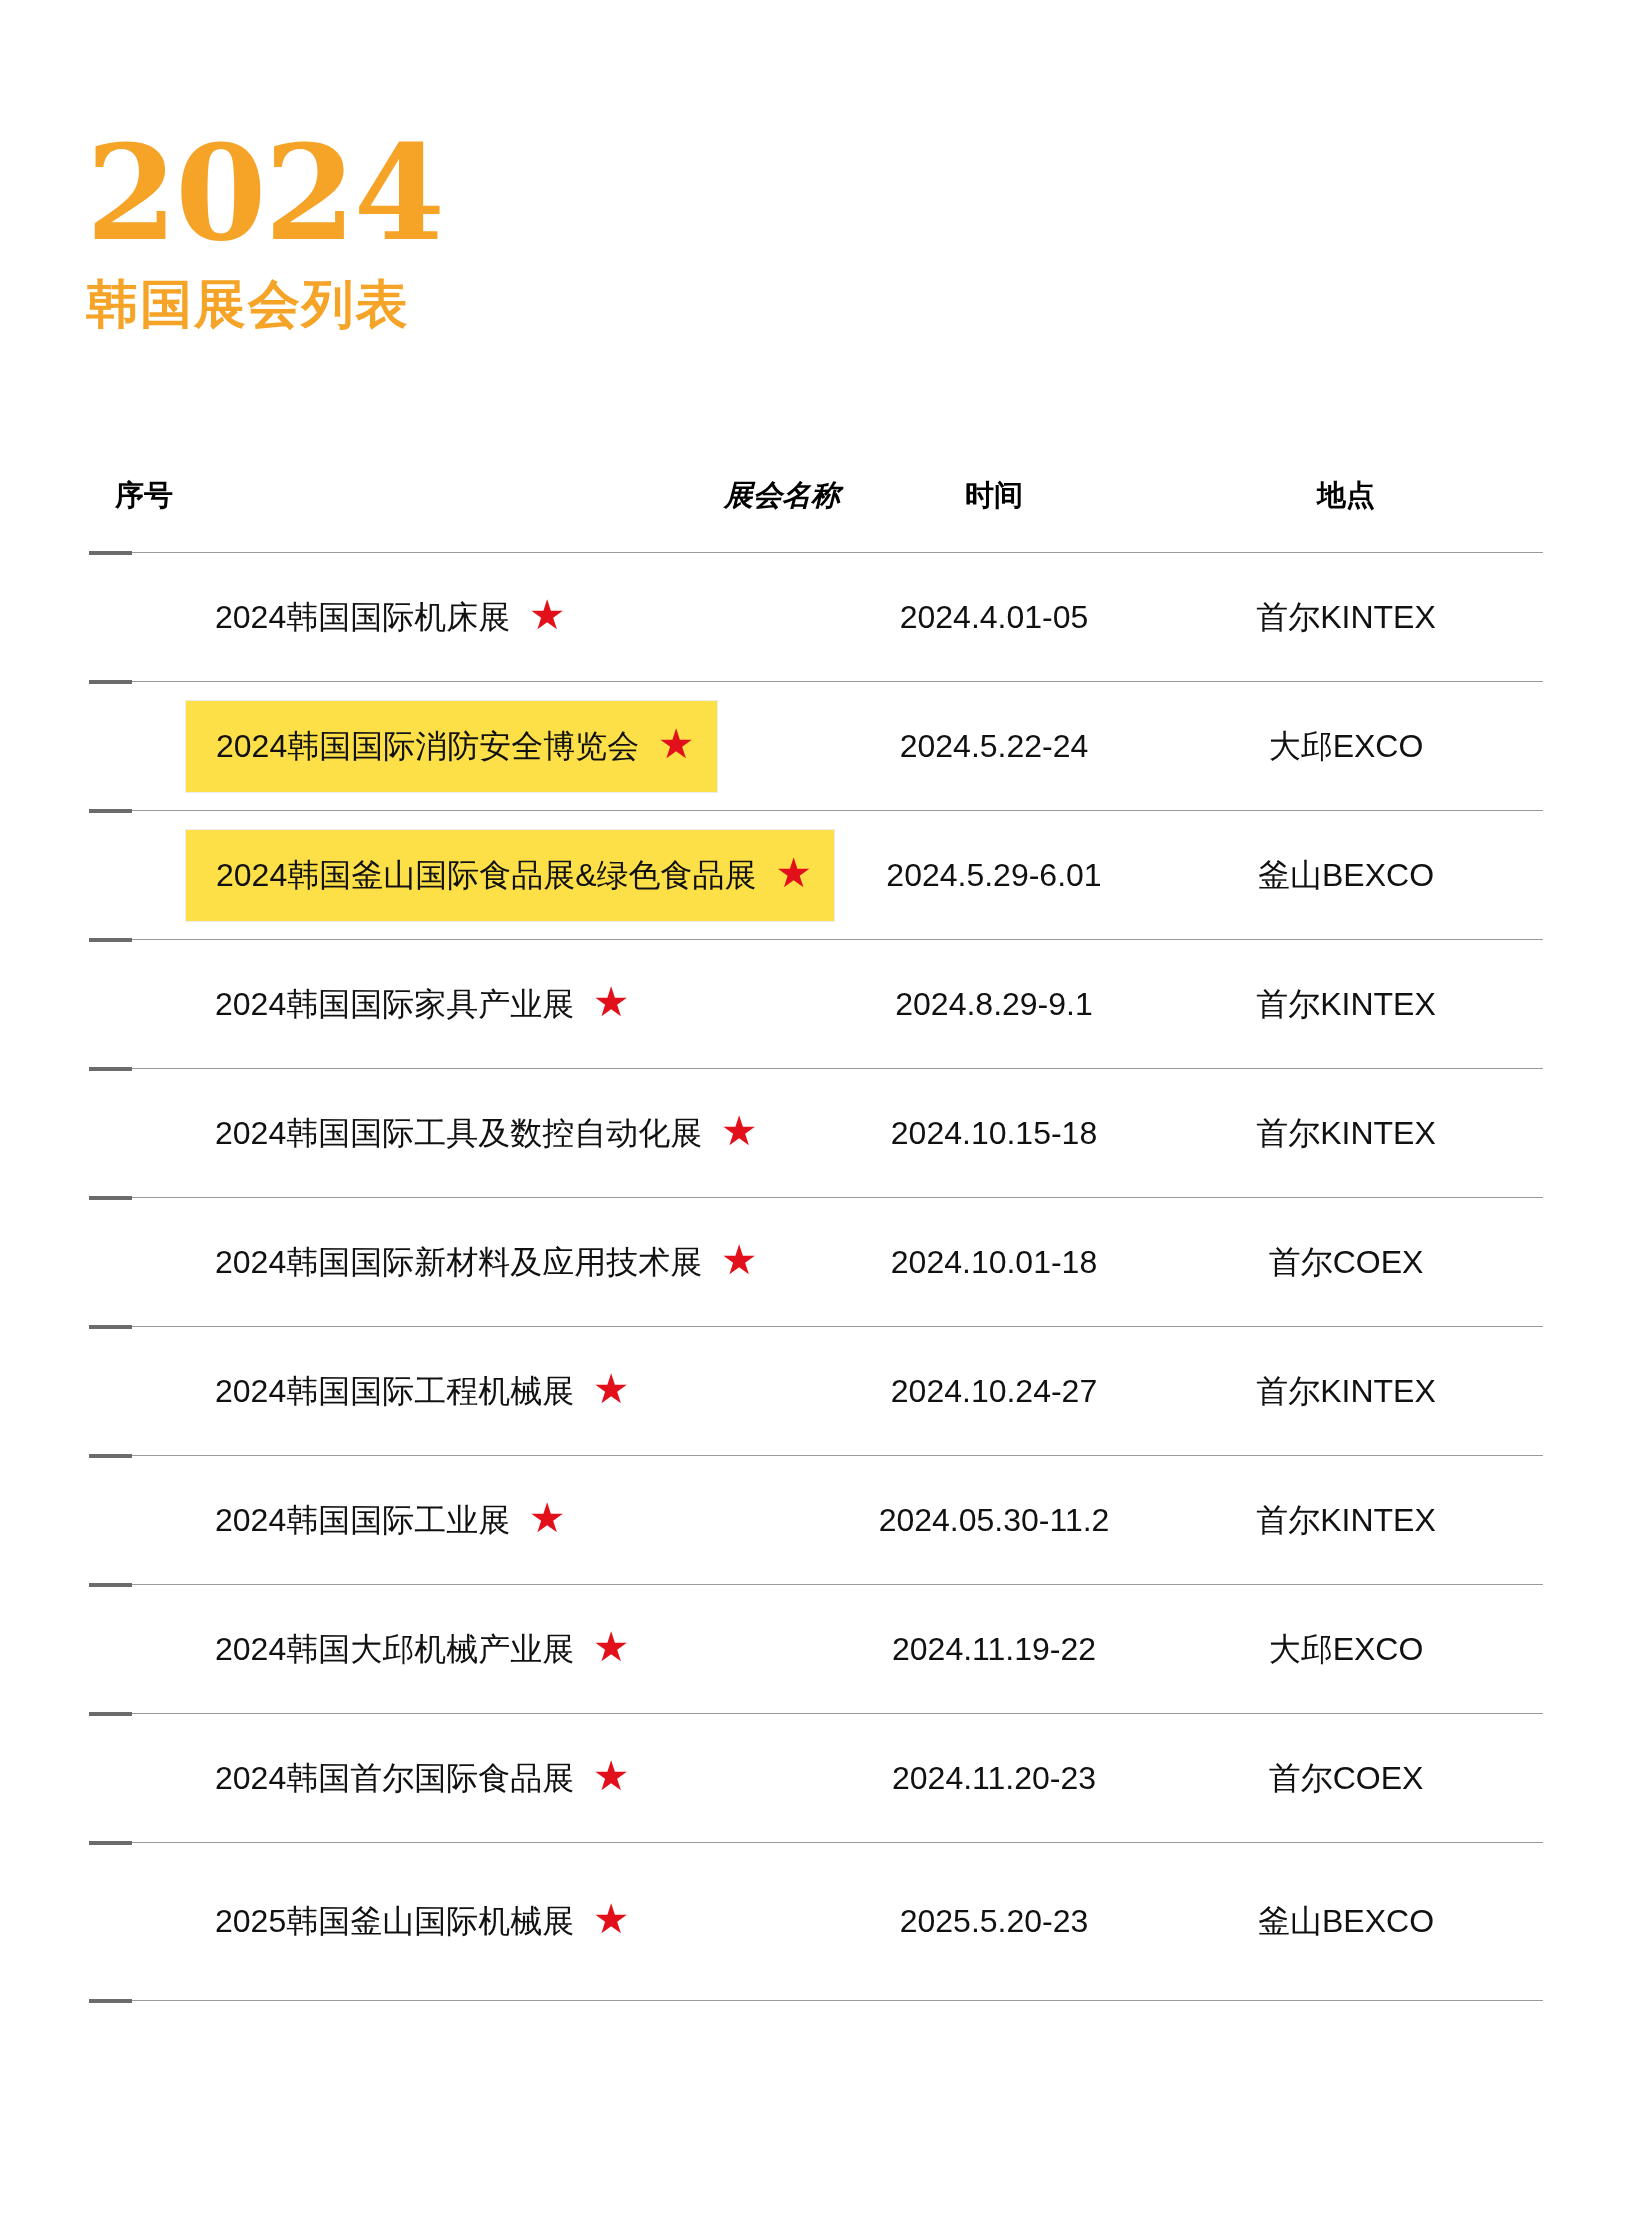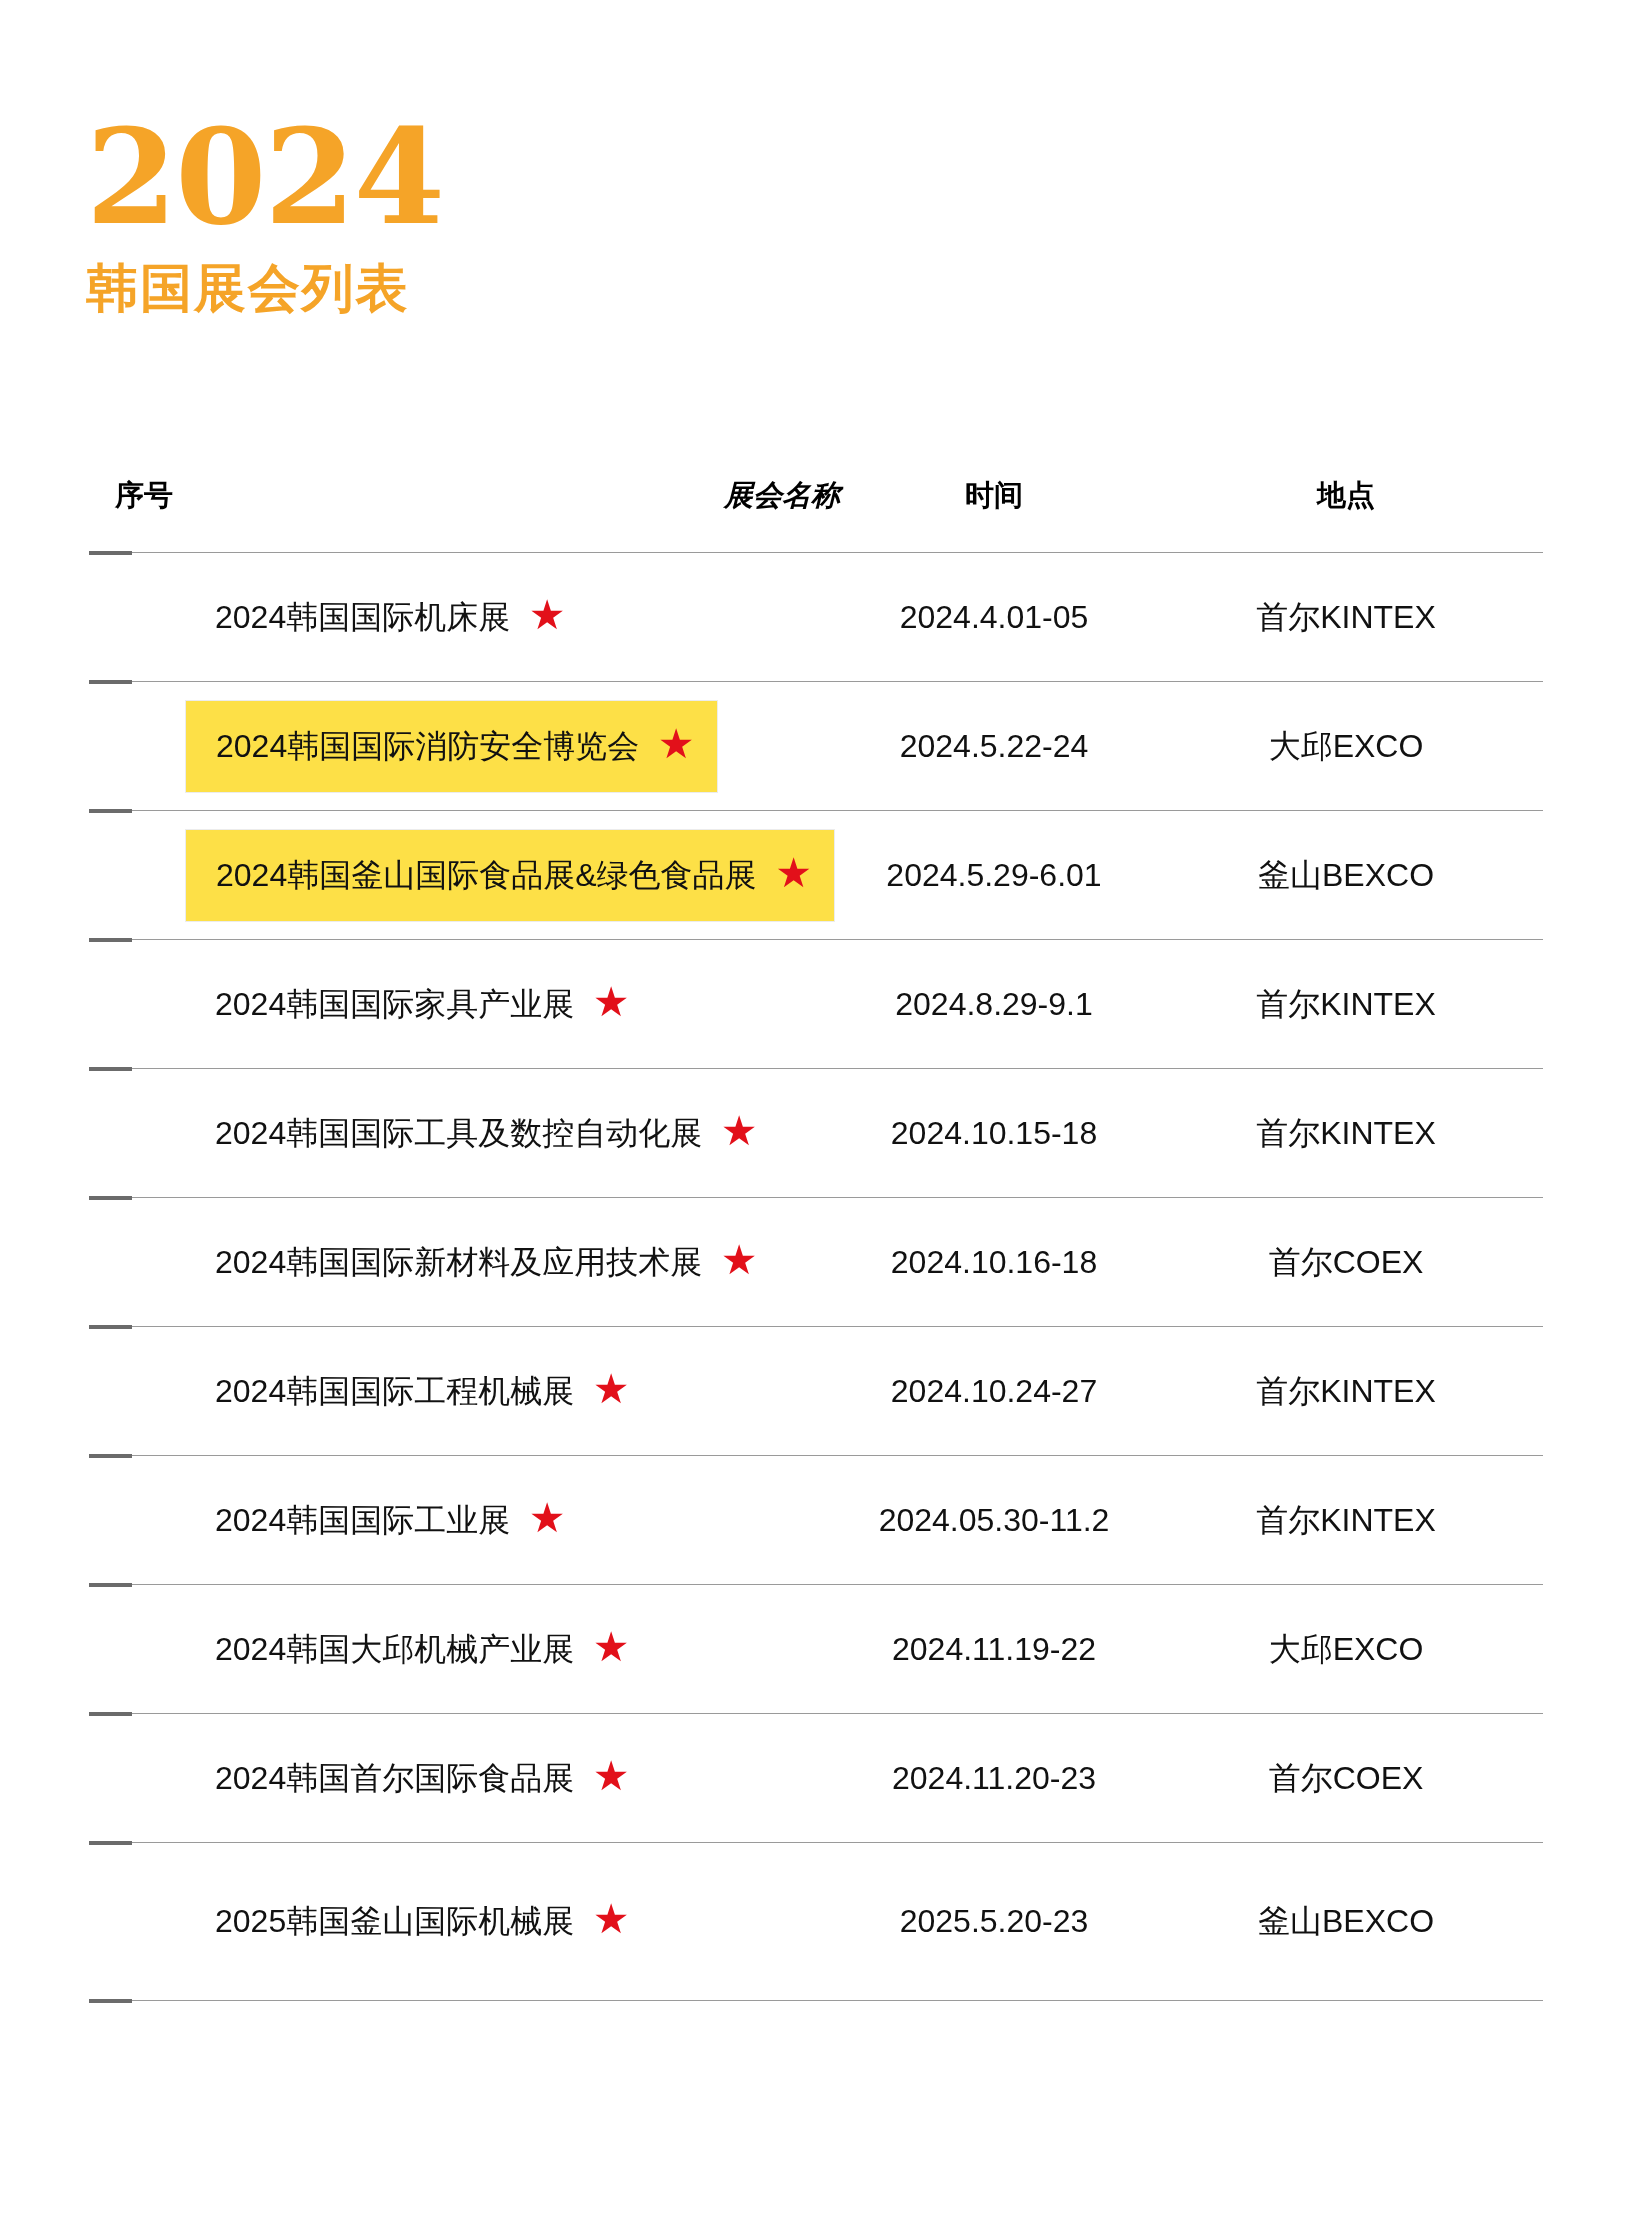--- a/index.html
+++ b/index.html
@@ -4,21 +4,21 @@
 <style>
   html,body { margin:0; padding:0; }
   body {
     width:1650px; height:2216px;
     background:#ffffff;
     position:relative;
     font-family:"Liberation Sans","DejaVu Sans",sans-serif;
     color:#111111;
   }
   
-  .page-header { position:absolute; left:86px; top:112px; }
+  .page-header { position:absolute; left:86px; top:128px; }
   .year-title {
     font-family:"DejaVu Serif","Liberation Serif",serif;
     font-weight:bold;
     font-size:131px;
     line-height:1;
     letter-spacing:-1.9px;
     color:#F5A428;
   }
   .subtitle {
     margin-top:11px;
@@ -147,21 +147,21 @@
   </div>
 
   <div class="trow">
     <div class="cell c-idx"></div>
     <div class="cell c-name">
       <span class="name-wrap">
           <span>2024韩国国际新材料及应用技术展</span>
           <span class="star">★</span>
         </span>
     </div>
-    <div class="cell c-time">2024.10.16-18</div>
+    <div class="cell c-time">2024.10.01-18</div>
     <div class="cell c-loc">首尔COEX</div>
   </div>
 
   <div class="trow">
     <div class="cell c-idx"></div>
     <div class="cell c-name">
       <span class="name-wrap">
           <span>2024韩国国际工程机械展</span>
           <span class="star">★</span>
         </span>

